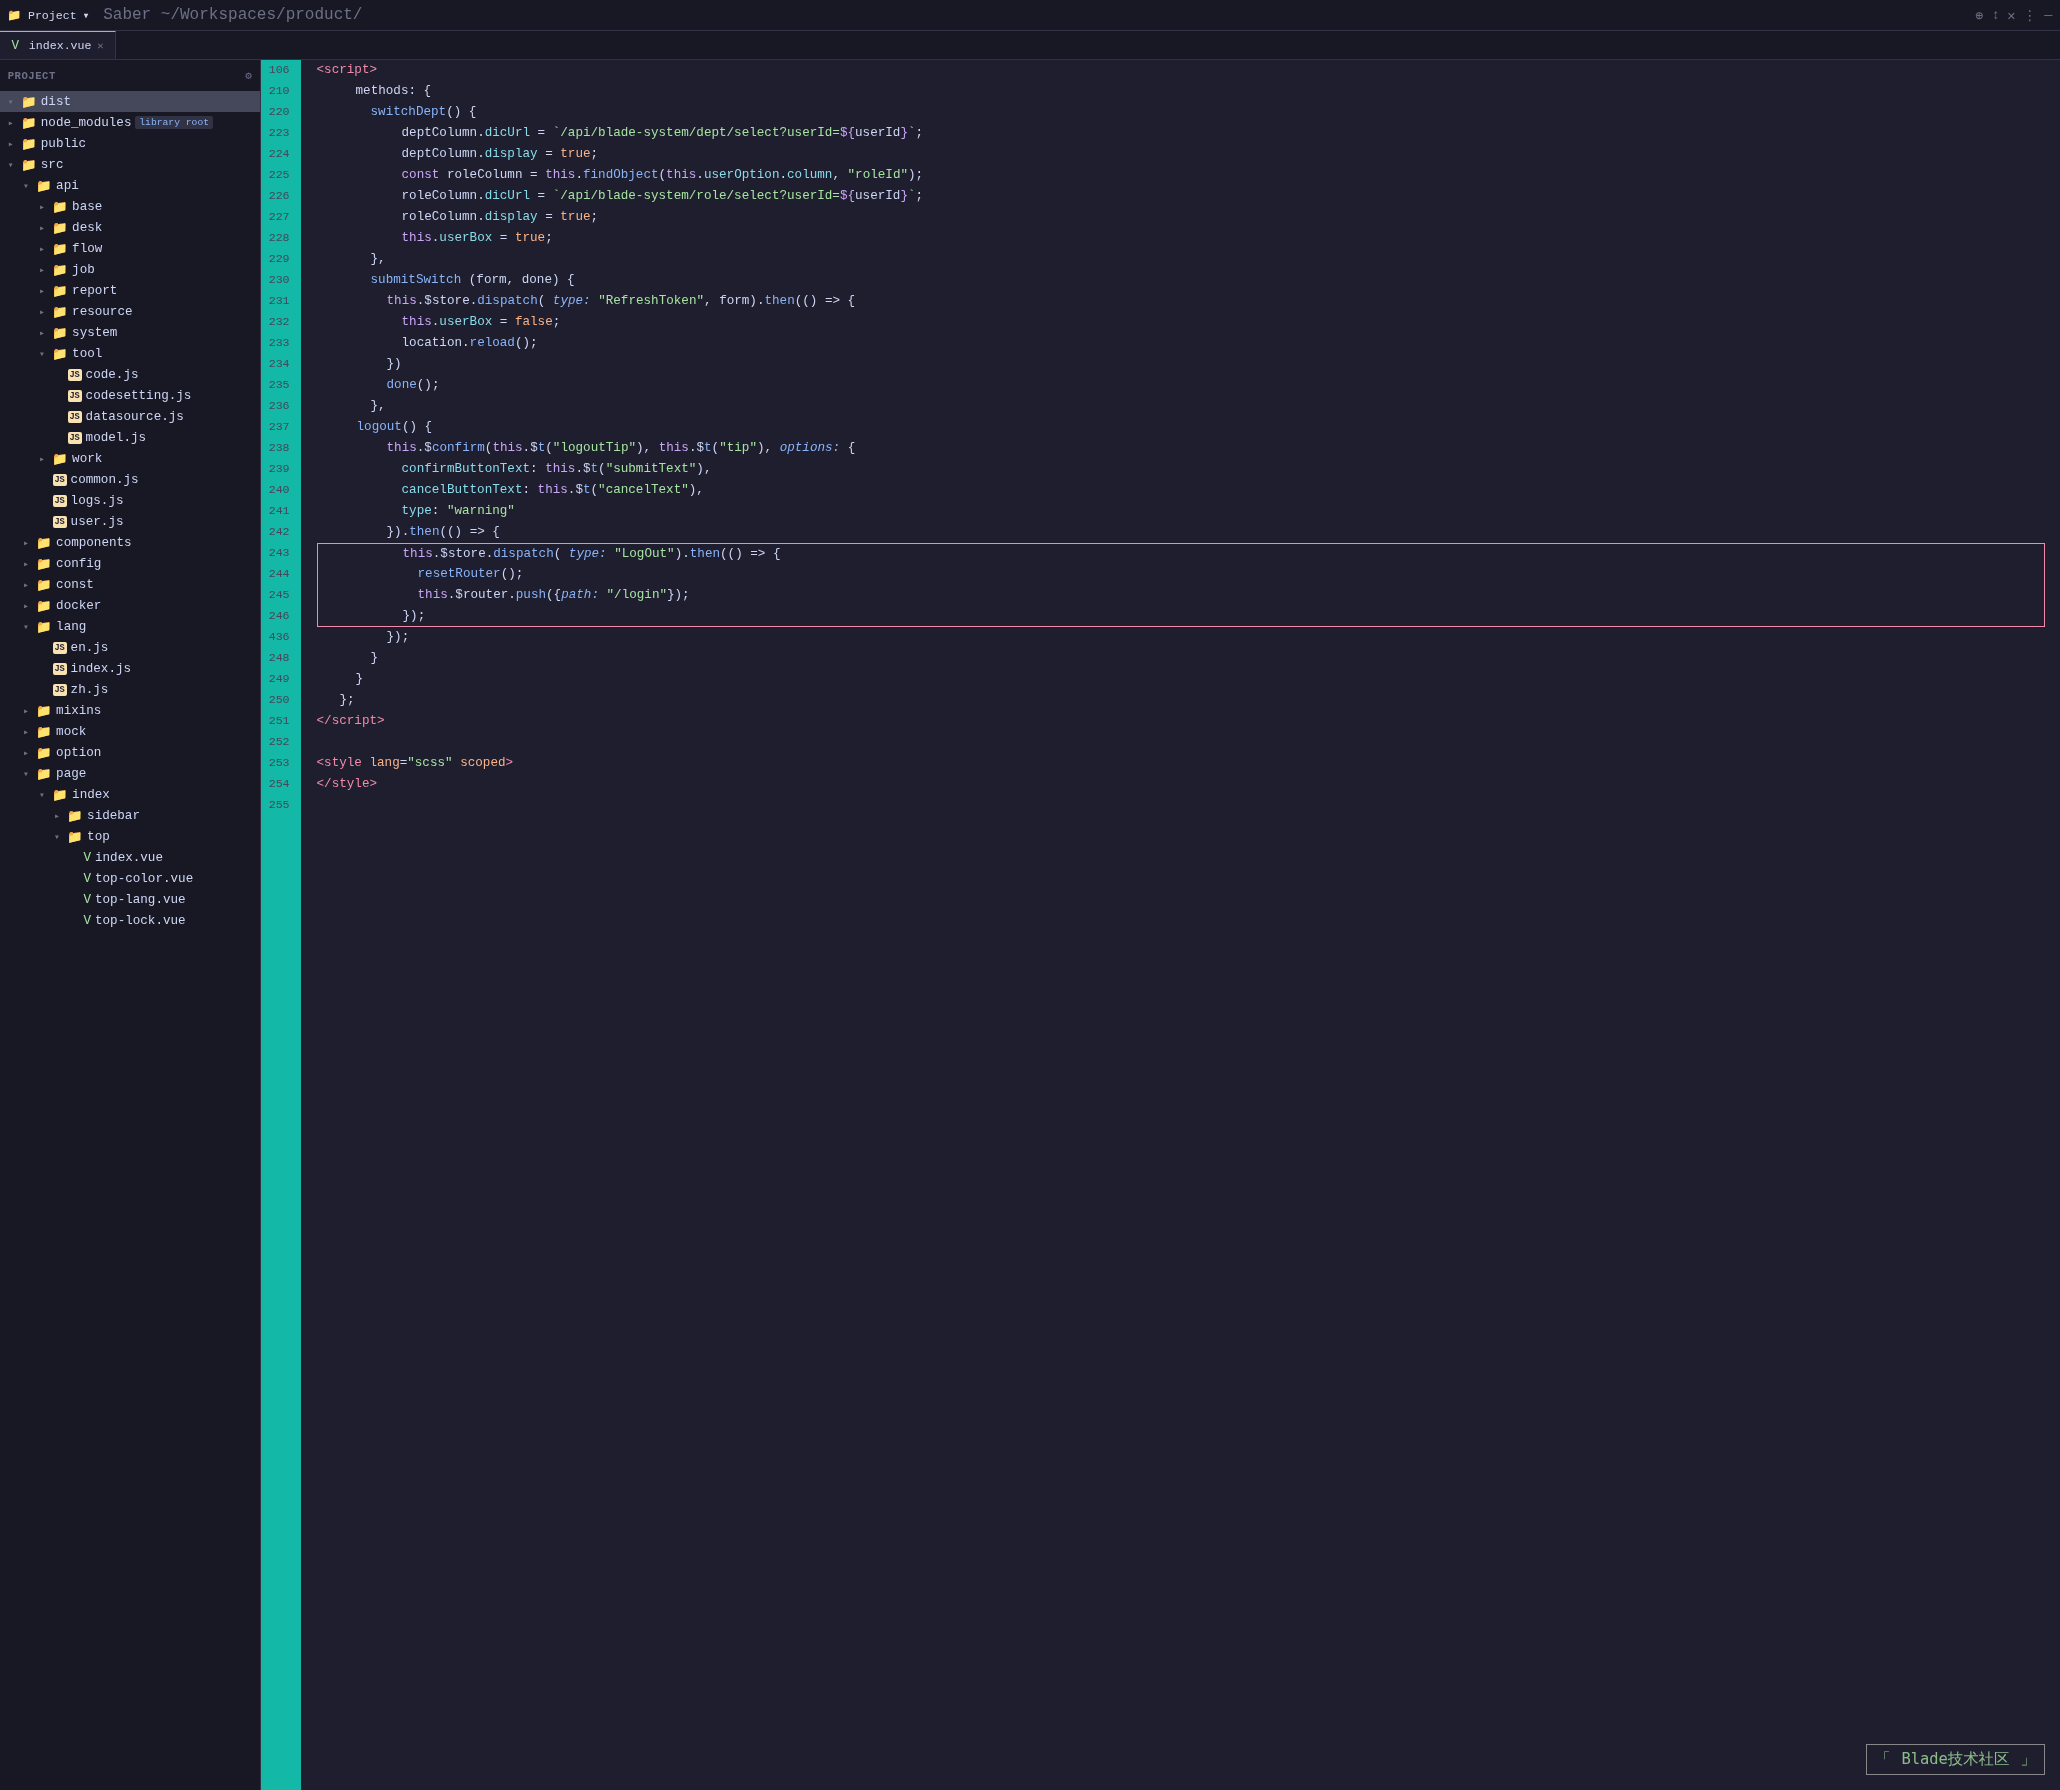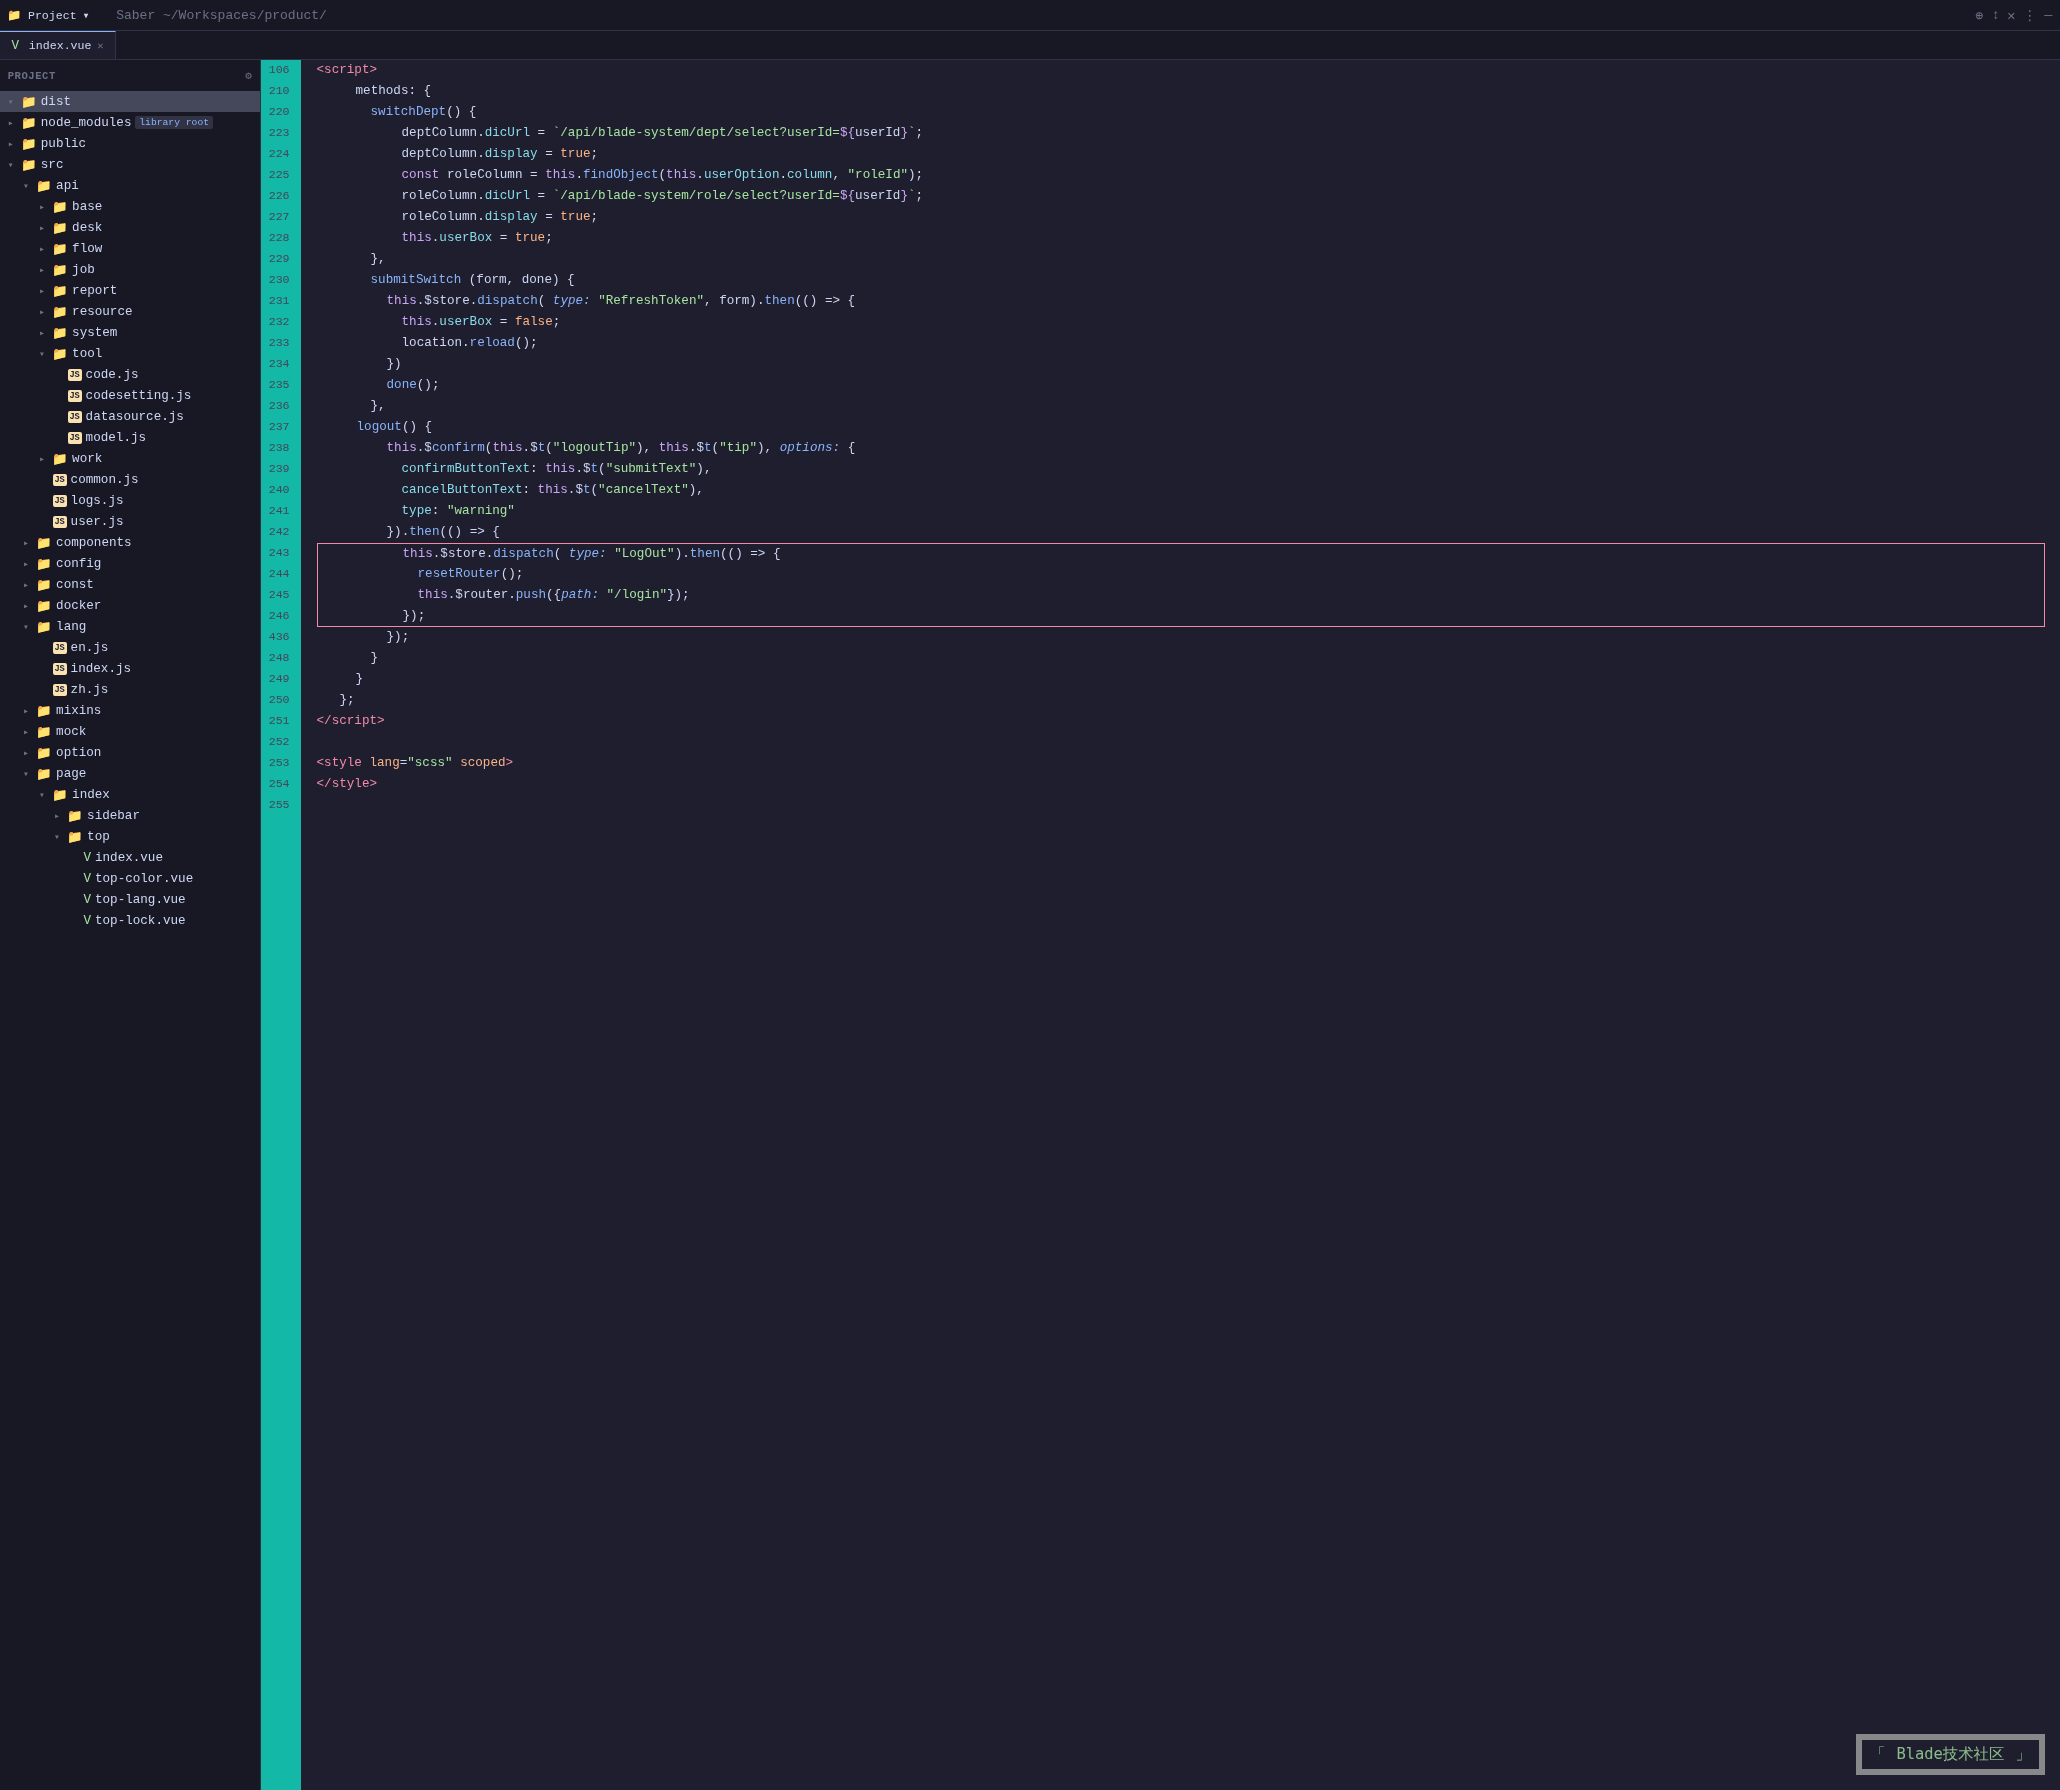--- a/index.html
+++ b/index.html
@@ -161,22 +161,22 @@
     .library-badge {
       background: #313244;
       color: #89b4fa;
       font-size: 9.7px;
       padding: 1px 3.9px;
       border-radius: 1.9px;
       margin-left: 3.9px;
     }
     .path-text {
       color: #6c7086;
-      font-size: 13px;
-      margin-left: 21px;
+      font-size: 16px;
+      margin-left: 8px;
     }
 
     
     .editor {
       flex: 1;
       background: #1e1e2e;
       overflow-y: auto;
       overflow-x: auto;
       position: relative;
     }
@@ -248,21 +248,21 @@
 
     
     .watermark {
       position: fixed;
       bottom: 15.4px;
       right: 15.4px;
       color: #a6e3a1;
       font-size: 15.4px;
       font-family: monospace;
       opacity: 0.8;
-      border: 6px solid #a3a3a3;
+      border: 1px solid #a3a3a3;
       padding: 3.9px 7.7px;
     }
     .watermark::before { content: '「'; margin-right: 1.9px; }
     .watermark::after { content: '」'; margin-left: 1.9px; }
   </style>
 </head>
 <body>
 
 <div class="title-bar">
   <div class="title-bar-left">

